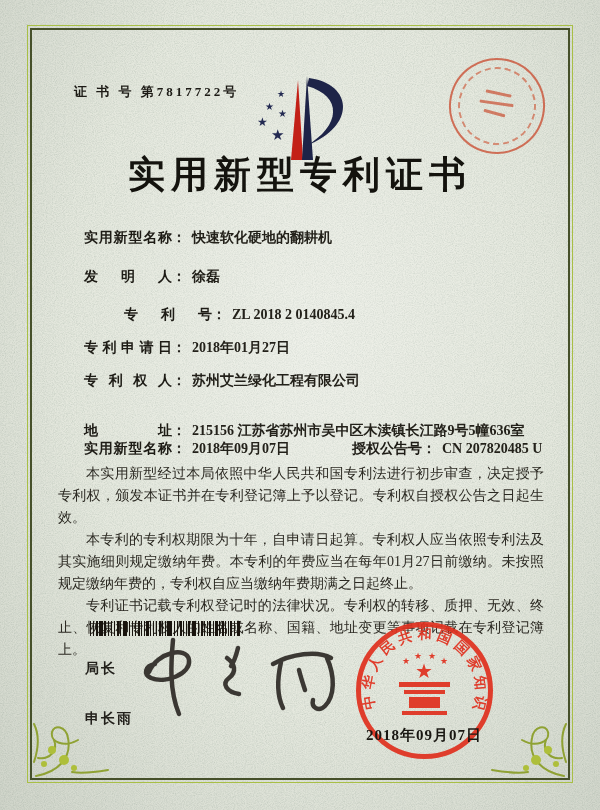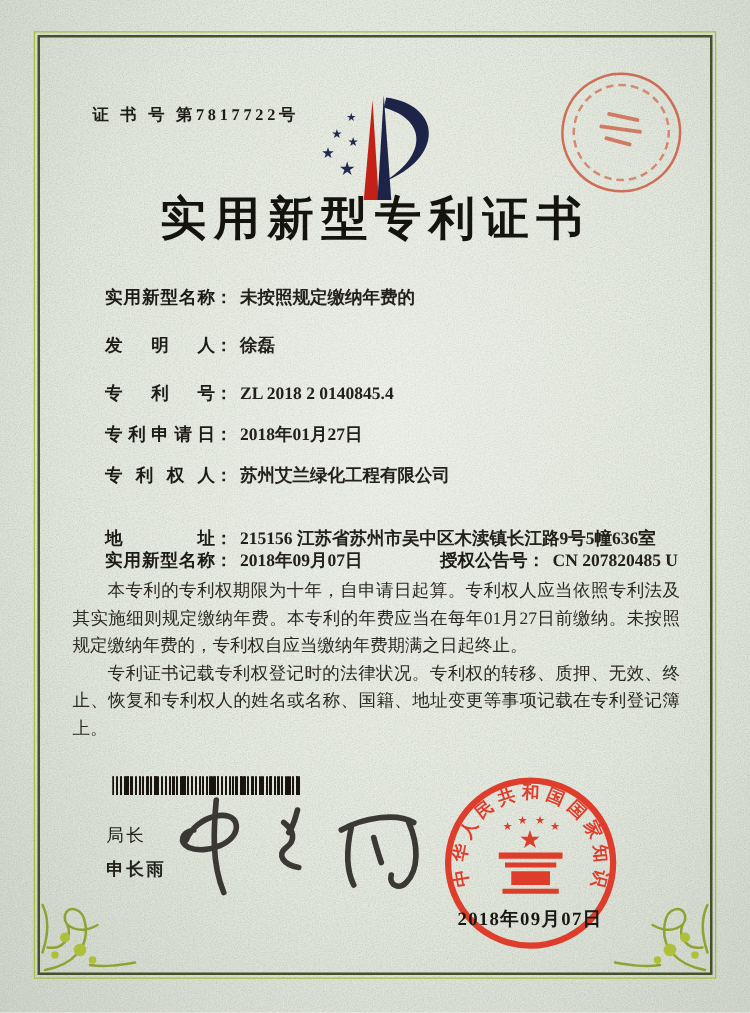--- a/index.html
+++ b/index.html
@@ -41,37 +41,37 @@
   #stamp .m2{left:28px;top:42px;width:34px;height:3px;transform:rotate(-4deg);}
   #stamp .m3{left:34px;top:52px;width:22px;height:3px;transform:rotate(3deg);}
   #title{left:0;top:150px;width:100%;z-index:5;text-align:center;
     font-size:37px;font-weight:bold;letter-spacing:6px;color:#14130e;}
   
   .frow{left:84px;z-index:5;font-size:14px;white-space:nowrap;}
   .flabel{display:inline-block;width:88px;font-weight:bold;text-align:justify;text-align-last:justify;color:#1d1b15;}
   .flabel.nat{width:auto;text-align:left;text-align-last:auto;}
   .fcolon{font-weight:bold;margin-right:6px;}
   .fvalue{font-weight:600;color:#23211a;}
-  #r1{top:229px;} #r2{top:268px;} #r3{top:306px;} #r4{top:339px;}
+  #r1{top:229px;} #r2{top:268px;} #r3{top:306px;margin-left:40px;} #r4{top:339px;}
   #r5{top:372px;} #r6{top:407px;margin-top:15px;} #r7{top:440px;} 
   #r8{left:352px;top:440px;}
   
   #body-text{left:58px;top:463px;width:486px;z-index:5;font-size:14px;line-height:22px;text-align:justify;color:#2b2922;}
   #body-text p{margin:0;text-indent:2em;}
   
   #barcode{
     left:90px;top:621px;width:150px;height:15px;z-index:5;
     background-image:
       repeating-linear-gradient(90deg,#19140e 0 1.5px,transparent 1.5px 3px),
       repeating-linear-gradient(90deg,#19140e 0 1px,transparent 1px 7px),
       repeating-linear-gradient(90deg,transparent 0 10px,#19140e 10px 13px,transparent 13px 23px);
   }
   
-  #signer-title{left:85px;top:660px;z-index:5;font-size:14px;font-weight:normal;letter-spacing:2px;}
-  #signer-name{left:85px;top:687px;z-index:5;font-size:14px;font-weight:bold;letter-spacing:2px;}
+  #signer-title{left:85px;top:660px;z-index:5;font-size:14px;font-weight:bold;letter-spacing:2px;}
+  #signer-name{left:85px;top:710px;z-index:5;font-size:14px;font-weight:bold;letter-spacing:2px;}
   #signature{left:135px;top:634px;z-index:6;}
   
   #seal{left:352px;top:618px;z-index:5;opacity:.92;}
   #seal-date{left:366px;top:726px;z-index:7;font-size:15px;font-weight:bold;letter-spacing:1px;color:#191712;}
 </style>
 </head>
 <body>
 
 <svg id="texture" width="600" height="810">
   <filter id="noiseF">
@@ -131,21 +131,21 @@
 <div id="stamp" class="abs">
   <div class="ring"></div>
   <div class="m m1"></div>
   <div class="m m2"></div>
   <div class="m m3"></div>
 </div>
 
 <div id="title" class="abs">实用新型专利证书</div>
 
 <div id="r1" class="abs frow">
-  <span class="flabel">实用新型名称</span><span class="fcolon">：</span><span class="fvalue">未按照规定缴纳年费的</span>
+  <span class="flabel">实用新型名称</span><span class="fcolon">：</span><span class="fvalue">快速软化硬地的翻耕机</span>
 </div>
 <div id="r2" class="abs frow">
   <span class="flabel">发明人</span><span class="fcolon">：</span><span class="fvalue">徐磊</span>
 </div>
 <div id="r3" class="abs frow">
   <span class="flabel">专利号</span><span class="fcolon">：</span><span class="fvalue">ZL 2018 2 0140845.4</span>
 </div>
 <div id="r4" class="abs frow">
   <span class="flabel">专利申请日</span><span class="fcolon">：</span><span class="fvalue">2018年01月27日</span>
 </div>
@@ -156,20 +156,21 @@
   <span class="flabel">地址</span><span class="fcolon">：</span><span class="fvalue">215156 江苏省苏州市吴中区木渎镇长江路9号5幢636室</span>
 </div>
 <div id="r7" class="abs frow">
   <span class="flabel">实用新型名称</span><span class="fcolon">：</span><span class="fvalue">2018年09月07日</span>
 </div>
 <div id="r8" class="abs frow">
   <span class="flabel nat">授权公告号</span><span class="fcolon">：</span><span class="fvalue">CN 207820485 U</span>
 </div>
 
 <div id="body-text" class="abs">
+  <p>本实用新型经过本局依照中华人民共和国专利法进行初步审查，决定授予专利权，颁发本证书并在专利登记簿上予以登记。专利权自授权公告之日起生效。</p>
   <p>本专利的专利权期限为十年，自申请日起算。专利权人应当依照专利法及其实施细则规定缴纳年费。本专利的年费应当在每年01月27日前缴纳。未按照规定缴纳年费的，专利权自应当缴纳年费期满之日起终止。</p>
   <p>专利证书记载专利权登记时的法律状况。专利权的转移、质押、无效、终止、恢复和专利权人的姓名或名称、国籍、地址变更等事项记载在专利登记簿上。</p>
 </div>
 
 <div id="barcode" class="abs"></div>
 
 <div id="signer-title" class="abs">局长</div>
 <div id="signer-name" class="abs">申长雨</div>
 
 <svg id="signature" class="abs" width="210" height="84" viewBox="0 0 210 84">

